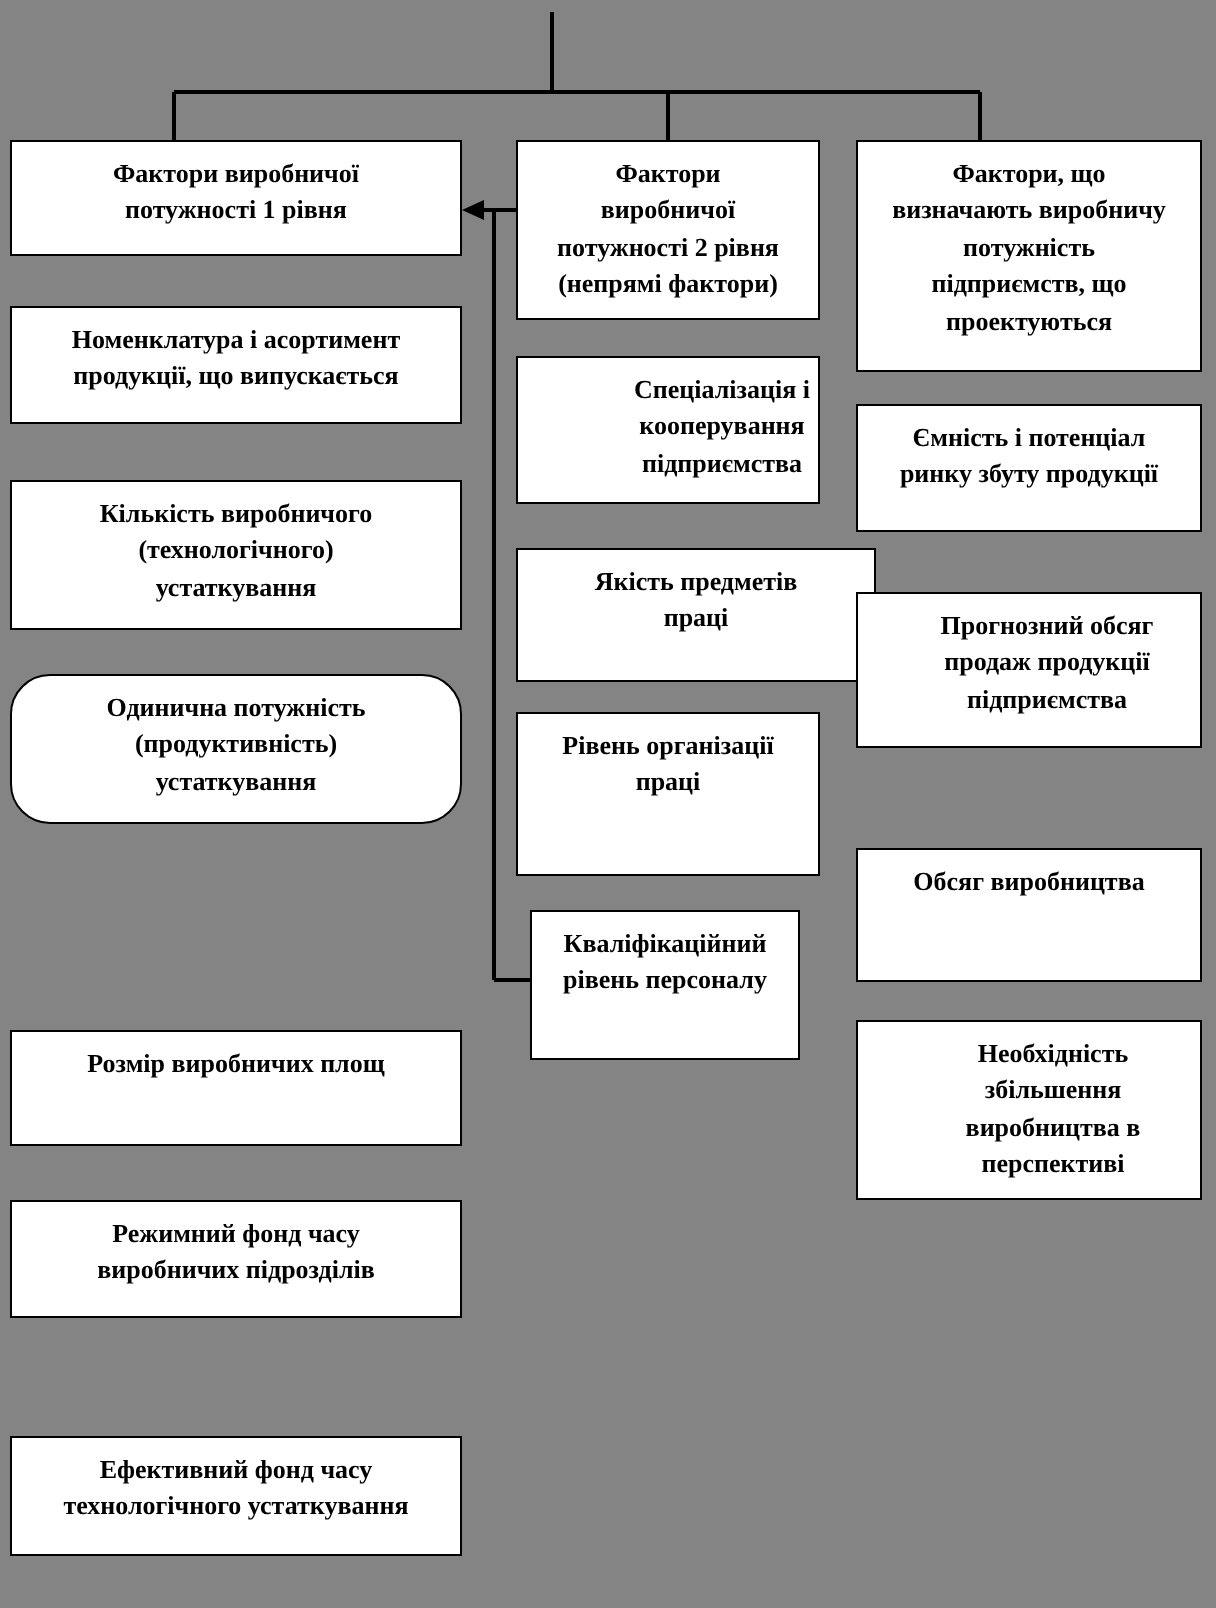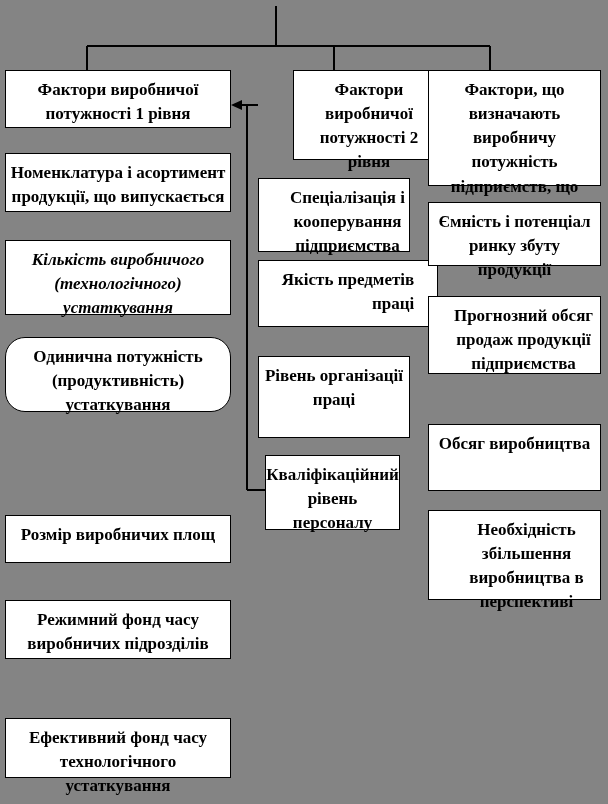--- a/index.html
+++ b/index.html
@@ -18,21 +18,21 @@
     box-sizing:border-box;
     display:flex;
     justify-content:center;
     align-items:flex-start;
     text-align:center;
   }
   .box-label{
     display:block;
     padding:7px 4px 2px 4px;
     font-weight:bold;
-    font-size:17px;
+    font-size:13px;
     line-height:1.42;
     color:#000000;
     white-space:pre-line;
   }
   svg.connectors{position:absolute;left:0;top:0;}
 </style>
 </head>
 <body>
 
 <div class="canvas">
@@ -53,54 +53,54 @@
   </svg>
 
   <div class="box" style="left:5px;top:70px;width:226px;height:58px;">
     <span class="box-label">Фактори виробничої
 потужності 1 рівня</span>
   </div>
   <div class="box" style="left:5px;top:153px;width:226px;height:59px;">
     <span class="box-label">Номенклатура і асортимент
 продукції,  що випускається</span>
   </div>
-  <div class="box" style="left:5px;top:240px;width:226px;height:75px;font-style:italic;">
+  <div class="box" style="left:5px;top:240px;width:226px;height:75px;">
     <span class="box-label">Кількість  виробничого
 (технологічного)
 устаткування</span>
   </div>
   <div class="box" style="left:5px;top:337px;width:226px;height:75px;border-radius:20px;">
     <span class="box-label">Одинична потужність
 (продуктивність)
 устаткування</span>
   </div>
-  <div class="box" style="left:5px;top:515px;width:226px;height:48px;">
+  <div class="box" style="left:5px;top:515px;width:226px;height:58px;">
     <span class="box-label">Розмір виробничих площ</span>
   </div>
   <div class="box" style="left:5px;top:600px;width:226px;height:59px;">
     <span class="box-label">Режимний фонд часу
 виробничих підрозділів</span>
   </div>
   <div class="box" style="left:5px;top:684px;width:226px;height:60px;margin-top:34px;">
     <span class="box-label">Ефективний фонд часу
 технологічного  устаткування</span>
   </div>
 
-  <div class="box" style="left:258px;top:70px;width:152px;height:90px;margin-left:35px;">
+  <div class="box" style="left:258px;top:70px;width:152px;height:90px;">
     <span class="box-label">Фактори
 виробничої
 потужності 2 рівня
 (непрямі фактори)</span>
   </div>
   <div class="box" style="left:258px;top:178px;width:152px;height:74px;justify-content:flex-end;">
     <span class="box-label">Спеціалізація  і
 кооперування
 підприємства</span>
   </div>
-  <div class="box" style="left:258px;top:260px;width:180px;height:67px;text-align:right;">
+  <div class="box" style="left:258px;top:274px;width:180px;height:67px;">
     <span class="box-label">Якість предметів
 праці</span>
   </div>
   <div class="box" style="left:258px;top:356px;width:152px;height:82px;">
     <span class="box-label">Рівень організації
 праці</span>
   </div>
   <div class="box" style="left:265px;top:455px;width:135px;height:75px;">
     <span class="box-label">Кваліфікаційний
 рівень персоналу</span>

